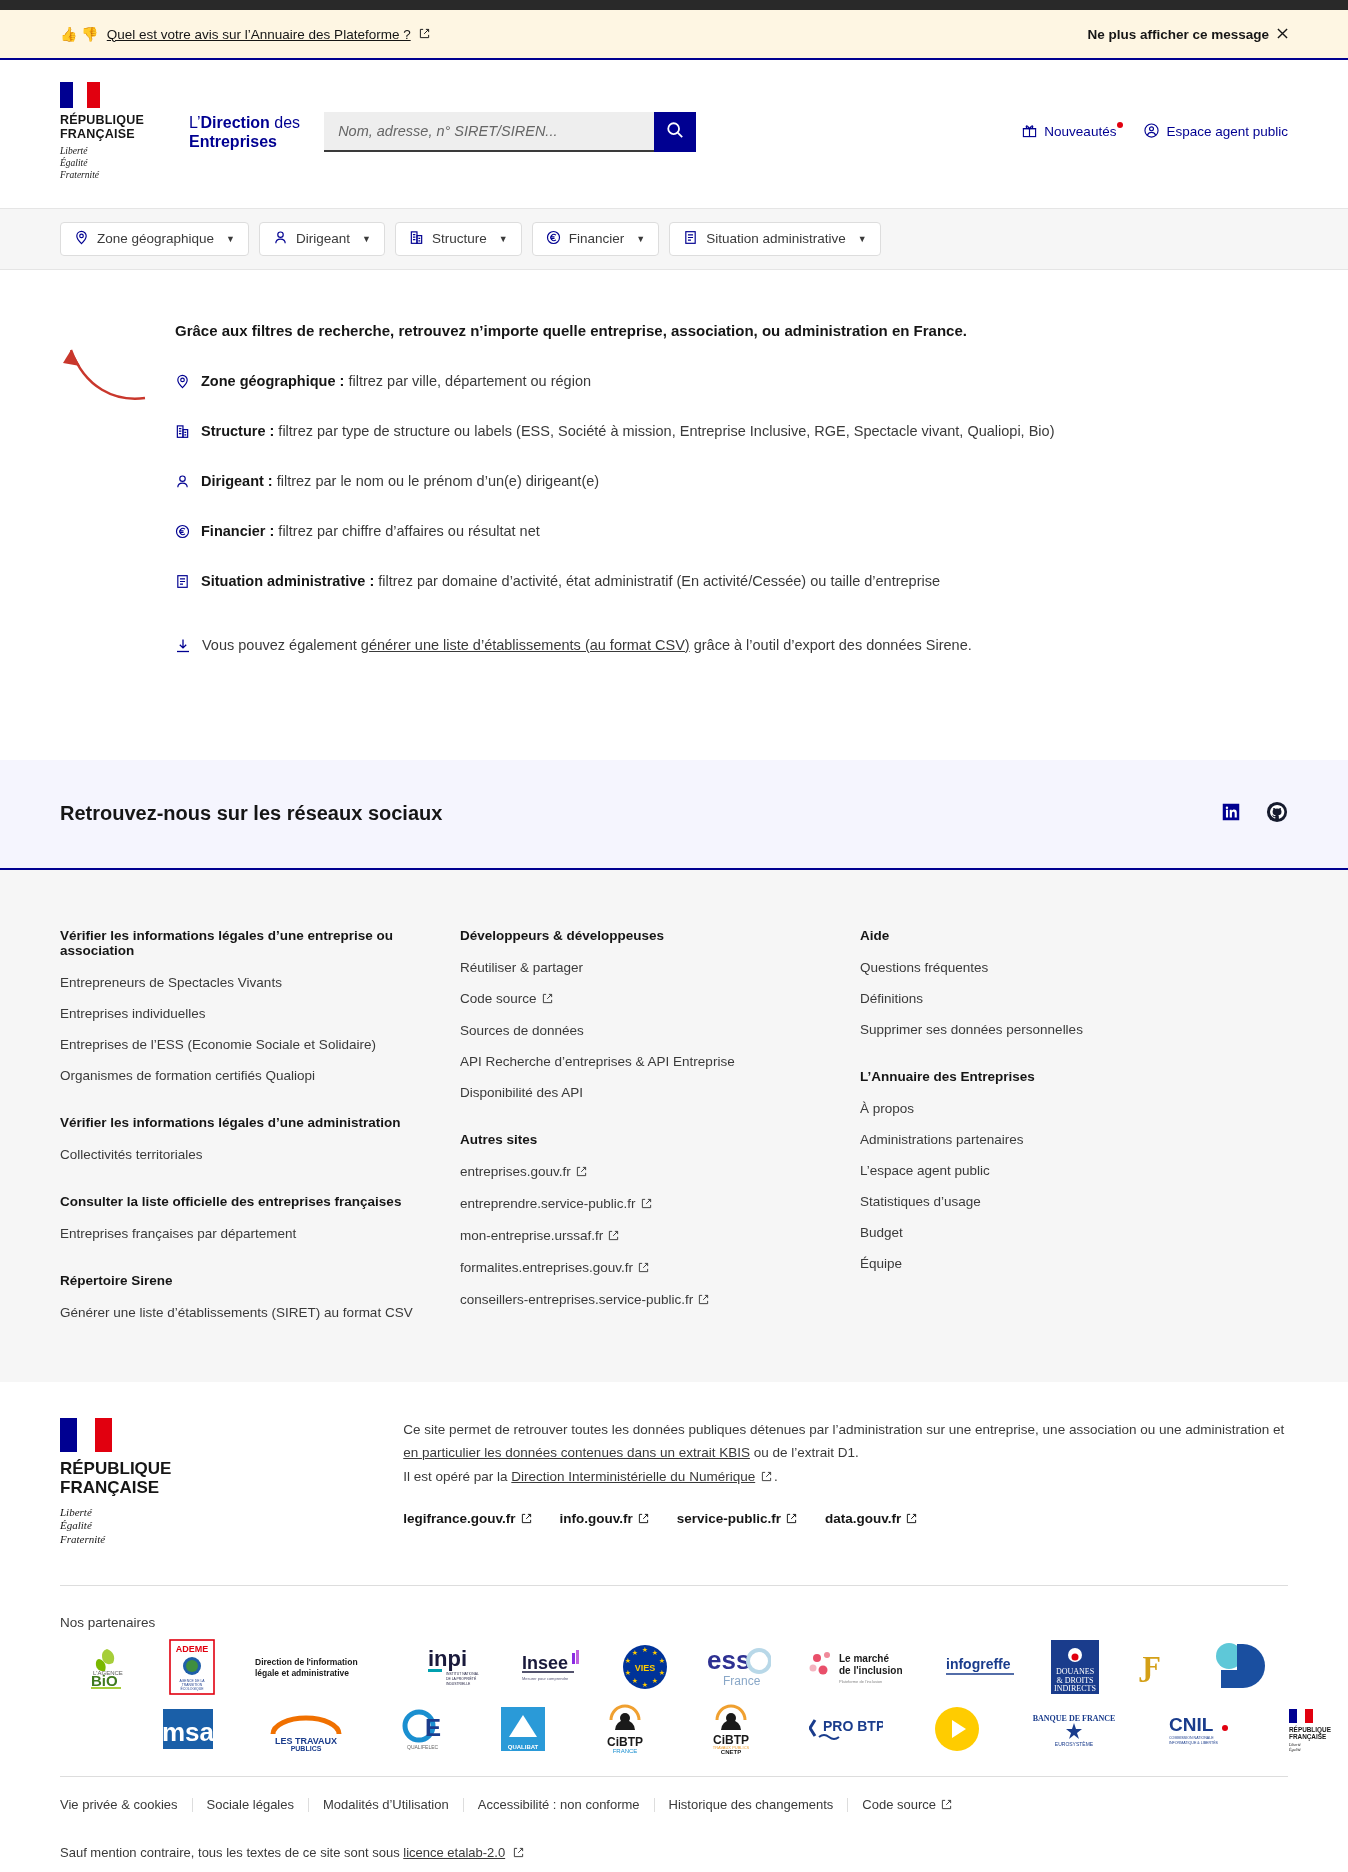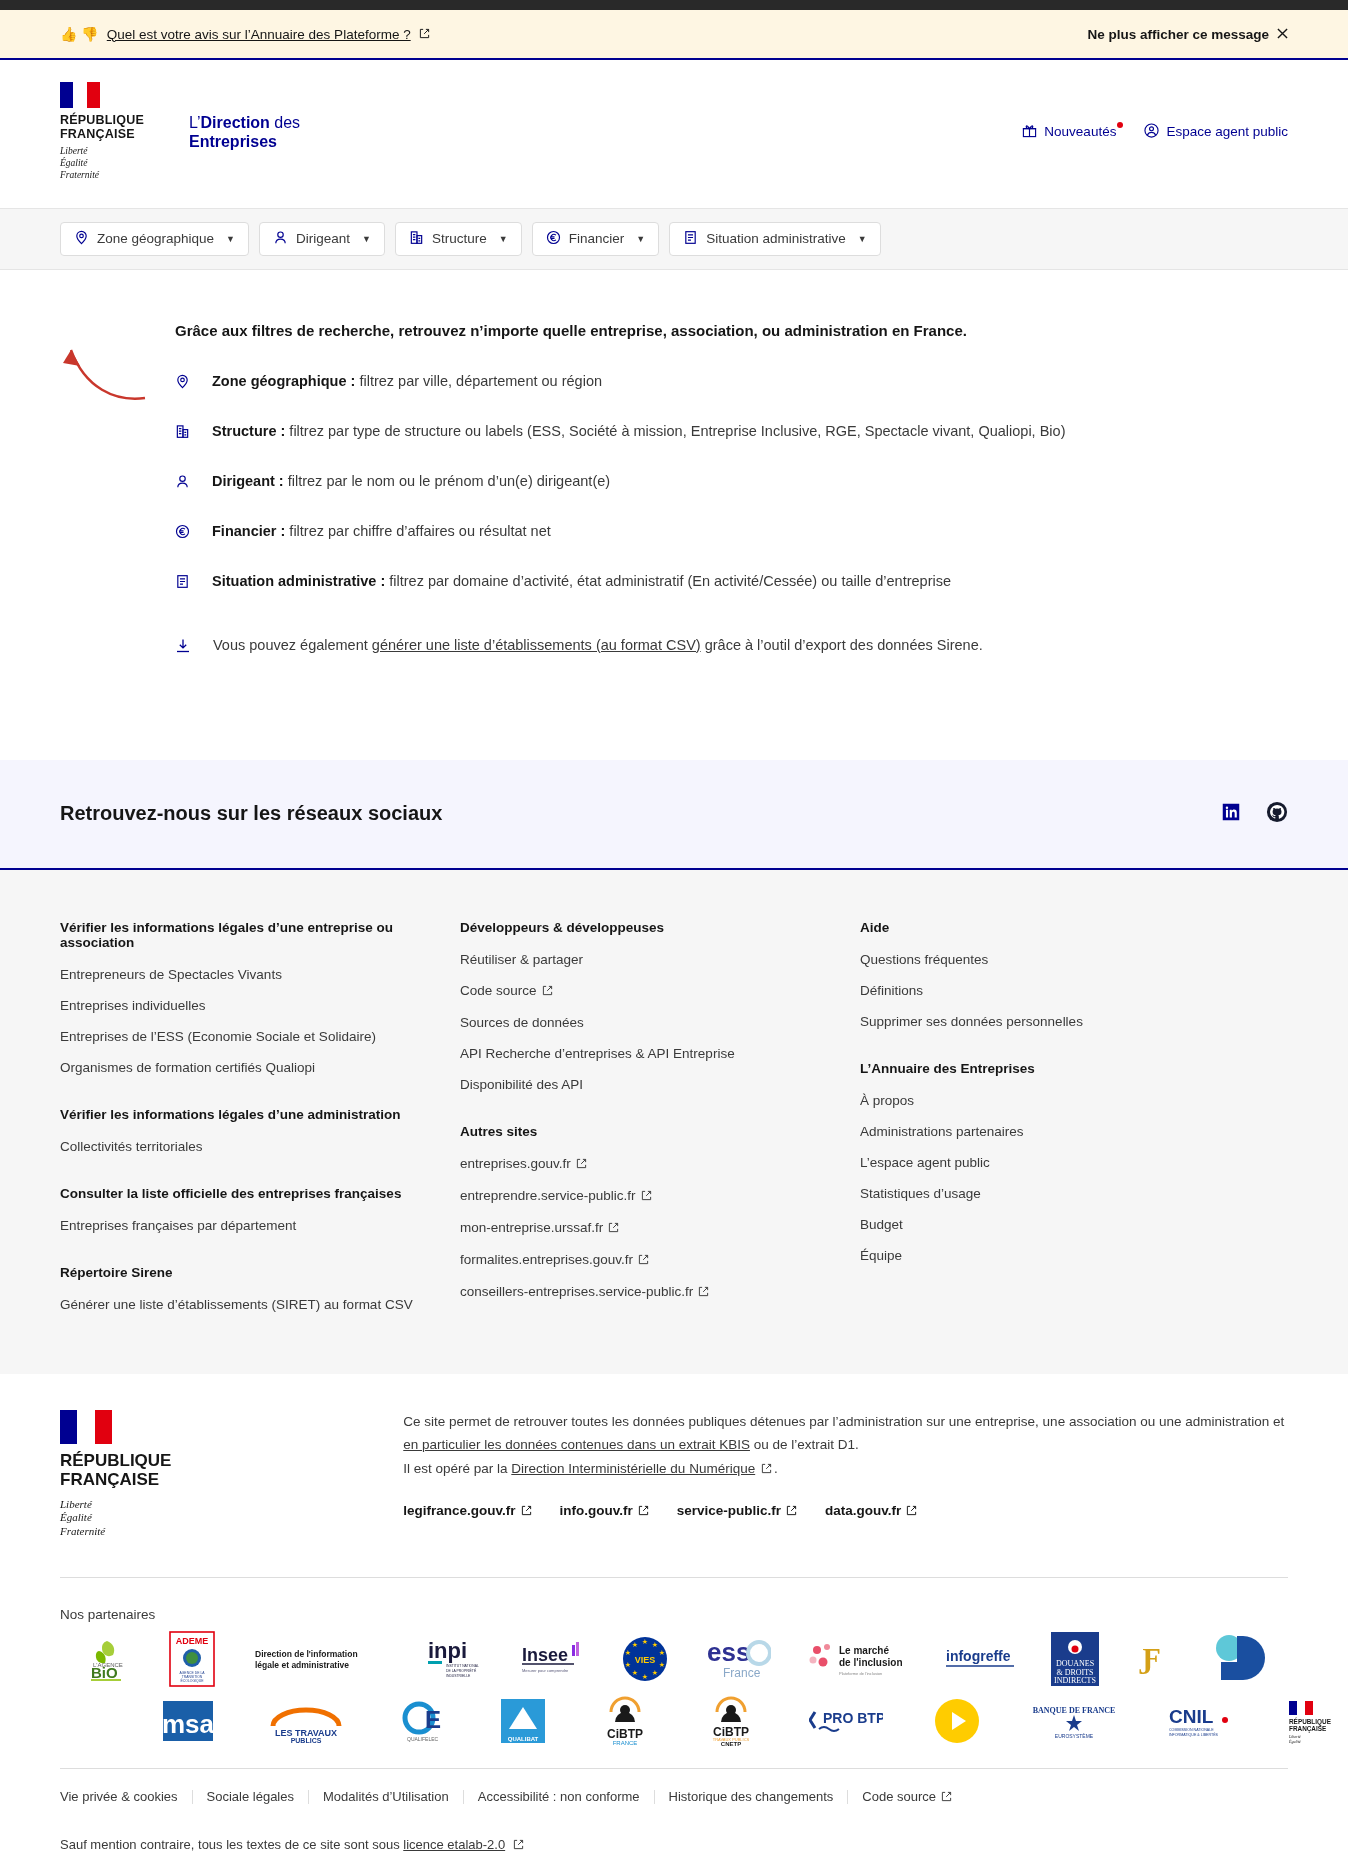--- a/index.html
+++ b/index.html
@@ -72,21 +72,21 @@
     padding:7px 13px; font-size:13.5px; color:#3a3a3a;
     display:flex; align-items:center; gap:8px; cursor:pointer; white-space:nowrap;
   }
   .filter-chip .caret { font-size:9px; color:#3a3a3a; margin-left:4px; }
 
   
   .main { position:relative; background:#fff; padding:0 60px; height:490px; }
   .arrow-svg { position:absolute; left:45px; top:40px; }
   .help-inner { padding-left:115px; padding-top:52px; }
   .help-title { font-size:15px; font-weight:bold; color:#161616; margin-bottom:34px; }
-  .help-row { display:flex; align-items:flex-start; gap:22px; margin-bottom:31px; font-size:14.5px; color:#3a3a3a; }
+  .help-row { display:flex; align-items:flex-start; gap:11px; margin-bottom:31px; font-size:14.5px; color:#3a3a3a; }
   .help-row .ico { color:#000091; flex:0 0 auto; margin-top:1px; }
   .help-row b { color:#161616; font-weight:bold; }
   .help-row.csv { margin-top:45px; }
   .u { text-decoration:underline; }
 
   
   .social {
     background:#f5f5fe; border-bottom:2px solid #000091;
     padding:40px 60px; display:flex; align-items:center;
     justify-content:space-between; height:110px;
@@ -94,21 +94,21 @@
   .social h2 { margin:0; font-size:20px; font-weight:bold; color:#161616; }
   .social-icons { display:flex; gap:24px; align-items:center; }
 
   
   .footer-links {
     background:#f6f6f6; padding:42px 60px 46px 60px;
     display:flex; gap:0;
   }
   .fcol { width:400px; }
   .fcol:nth-child(2) { width:400px; }
-  .fcol h3 { font-size:13.5px; font-weight:bold; margin:8px 0 17px 0; color:#161616; }
+  .fcol h3 { font-size:13.5px; font-weight:bold; margin:16px 0 17px 0; color:#161616; }
   .fcol h3.spaced { margin-top:32px; }
   .fcol a { display:block; font-size:13.5px; color:#3a3a3a; text-decoration:none; margin-bottom:16px; }
   .ext { display:inline-block; margin-left:5px; vertical-align:-1px; }
 
   
   .bottom { background:#fff; padding:36px 60px 0 60px; }
   .bottom-top { display:flex; gap:0; padding-bottom:38px; }
   .bottom-logo { width:520px; }
   .bottom-text { font-size:13.5px; color:#3a3a3a; line-height:1.75; }
   .bottom-text a { color:#3a3a3a; text-decoration:underline; }
@@ -173,20 +173,31 @@
     <div class="devise">Liberté<br>Égalité<br>Fraternité</div>
   </div>
 
   <div class="header-divider"></div>
 
   <div class="operator">
     <div class="l1"><span>L’</span><b>Direction</b><span> des</span></div>
     <div class="l2">Entreprises</div>
   </div>
 
+  <div class="search-wrap">
+    <input class="search-input" value="" placeholder="Nom, adresse, n° SIRET/SIREN..." style="">
+    <button class="search-btn">
+      <span>
+        <svg width="18" height="18" viewBox="0 0 20 20" fill="none" stroke="#fff" stroke-width="2">
+          <circle cx="8.5" cy="8.5" r="6"></circle>
+            <path d="M13 13l5 5"></path>
+        </svg>
+      </span>
+    </button>
+  </div>
 
   <div class="header-right">
     <div class="hr-item">
       <span>
         <svg width="15" height="15" viewBox="0 0 16 16" fill="none" stroke="#000091" stroke-width="1.2">
           <rect x="1.5" y="6" width="13" height="8.5"></rect>
             <path d="M1 6h14M8 6v8.5"></path>
           <path d="M8 6c-2.5 0-3.5-1-3.5-2.2S6 2.4 8 6zM8 6c2.5 0 3.5-1 3.5-2.2S10 2.4 8 6z"></path>
         </svg>
       </span>

